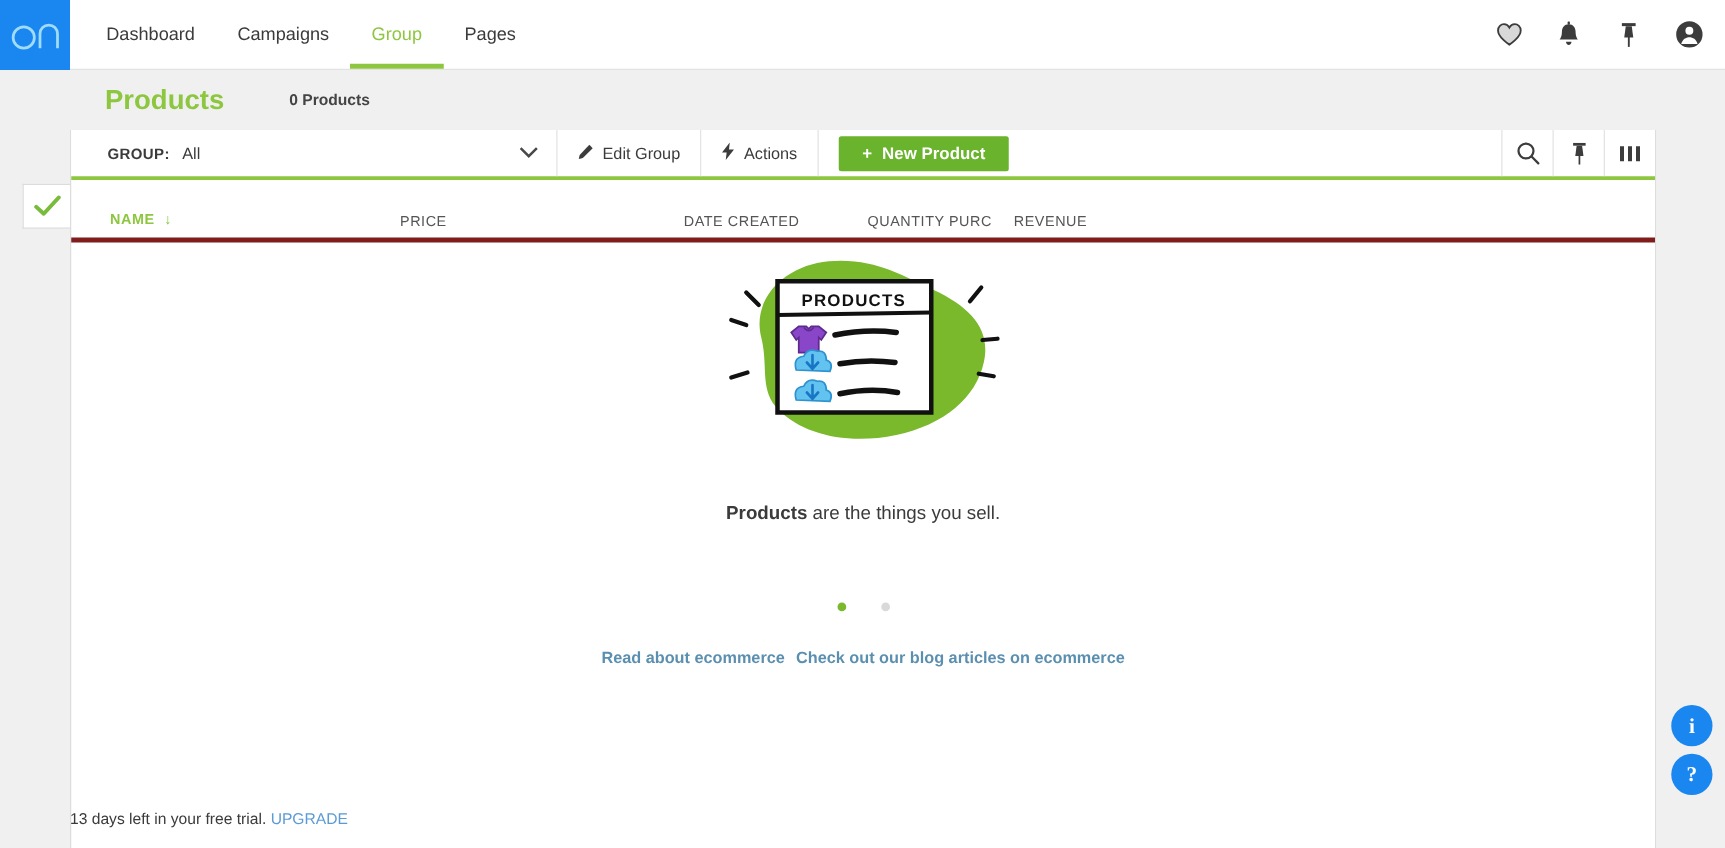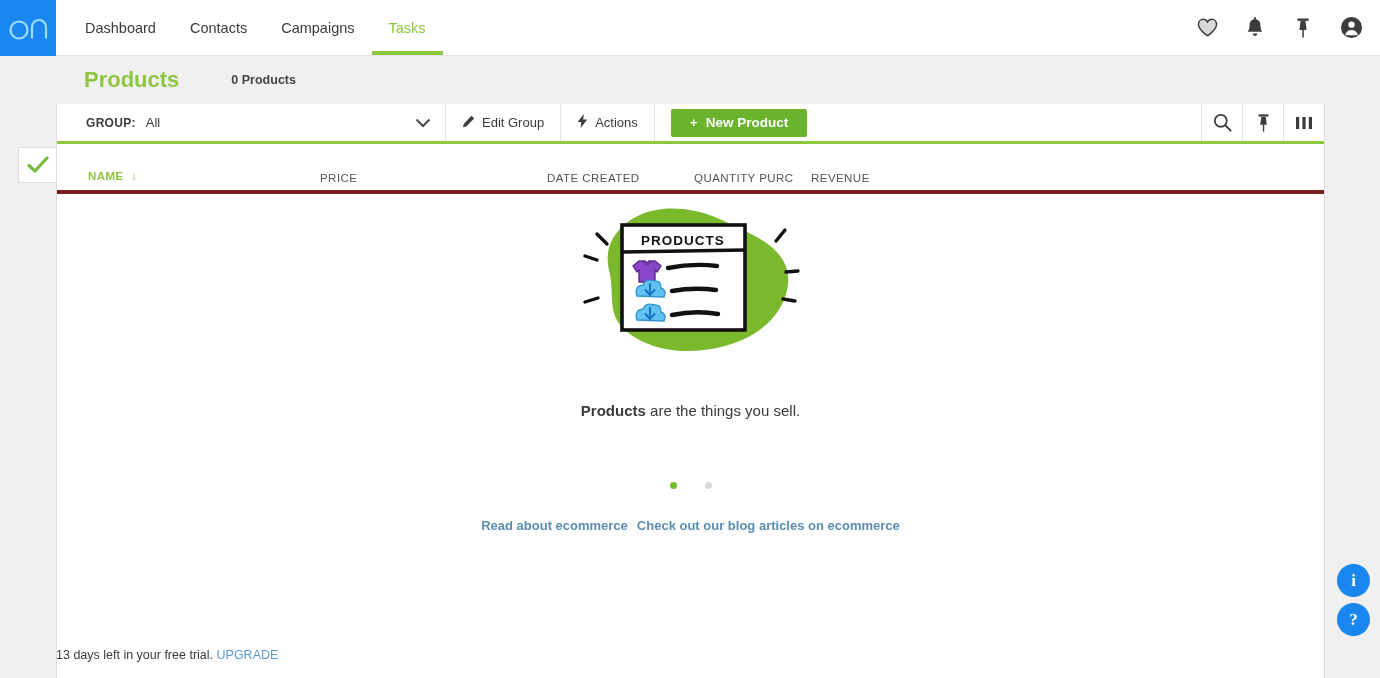--- a/index.html
+++ b/index.html
@@ -214,27 +214,27 @@
       <circle cx="11" cy="15" r="8.5" fill="none" stroke="#9fdcff" stroke-width="2.2"></circle>
       <path d="M24 23.5 L24 12 A7 7 0 0 1 38 12 L38 23.5" fill="none" stroke="#9fdcff" stroke-width="2.2"></path>
     </svg>
   </div>
 
   <div class="nav-items">
     <div class="nav-item">
         <span>Dashboard</span>
       </div>
     <div class="nav-item">
-        <span>Contacts</span>
+        <span>Campaigns</span>
+      </div>
+    <div class="nav-item active">
+        <span>Group</span>
       </div>
     <div class="nav-item">
-        <span>Campaigns</span>
-      </div>
-    <div class="nav-item active">
-        <span>Tasks</span>
+        <span>Pages</span>
       </div>
   </div>
 
   <div class="nav-right">
     <div class="nav-icon">
       <svg width="21" height="19" viewBox="0 0 24 22">
           <path d="M12 20.5 C12 20.5 1.5 13.8 1.5 7.3 C1.5 3.8 4.2 1.5 7 1.5 C9.3 1.5 11.1 2.9 12 4.6 C12.9 2.9 14.7 1.5 17 1.5 C19.8 1.5 22.5 3.8 22.5 7.3 C22.5 13.8 12 20.5 12 20.5 Z" fill="#d8d8d8" stroke="#3c3c3c" stroke-width="1.7"></path>
         </svg>
     </div>
     <div class="nav-icon">

